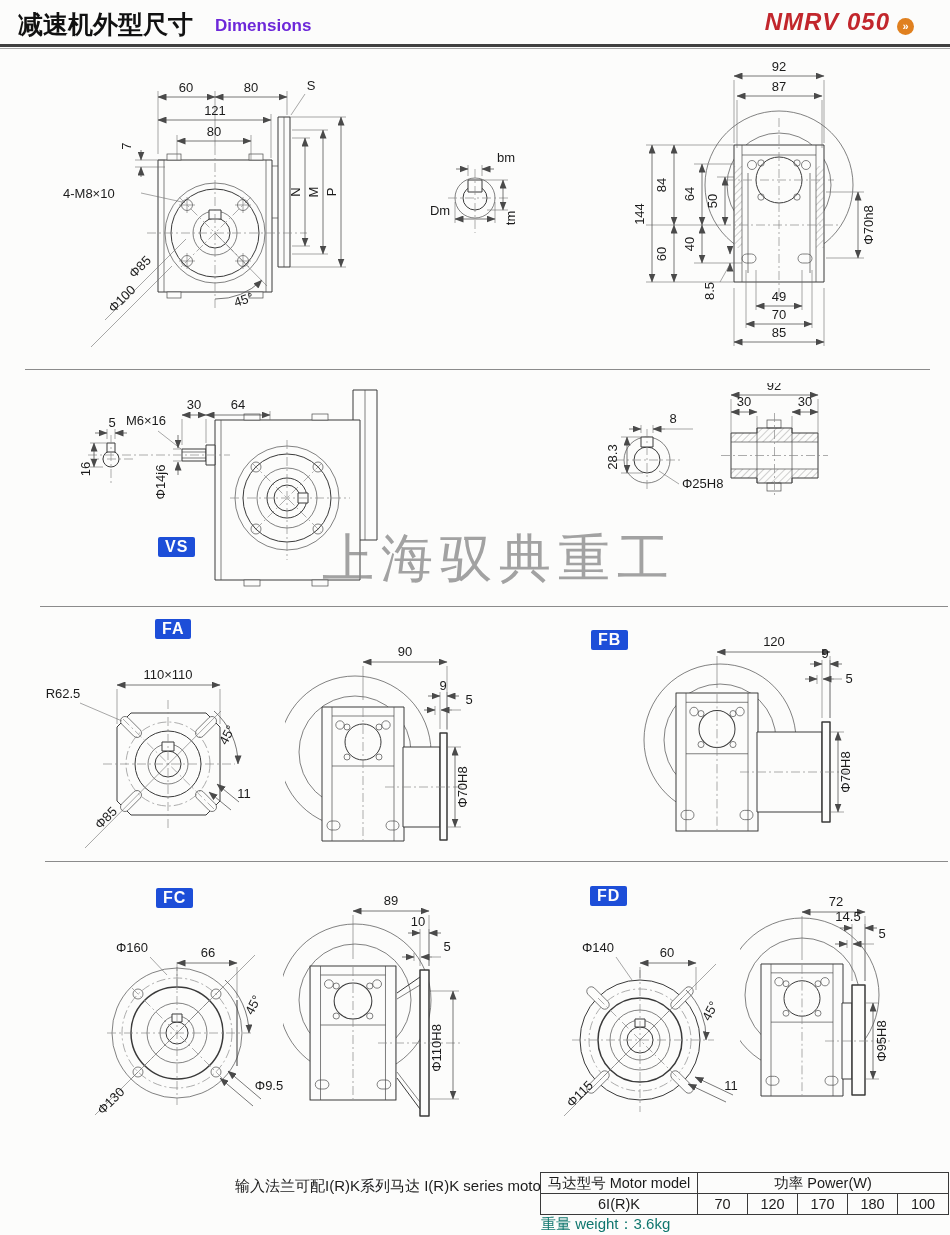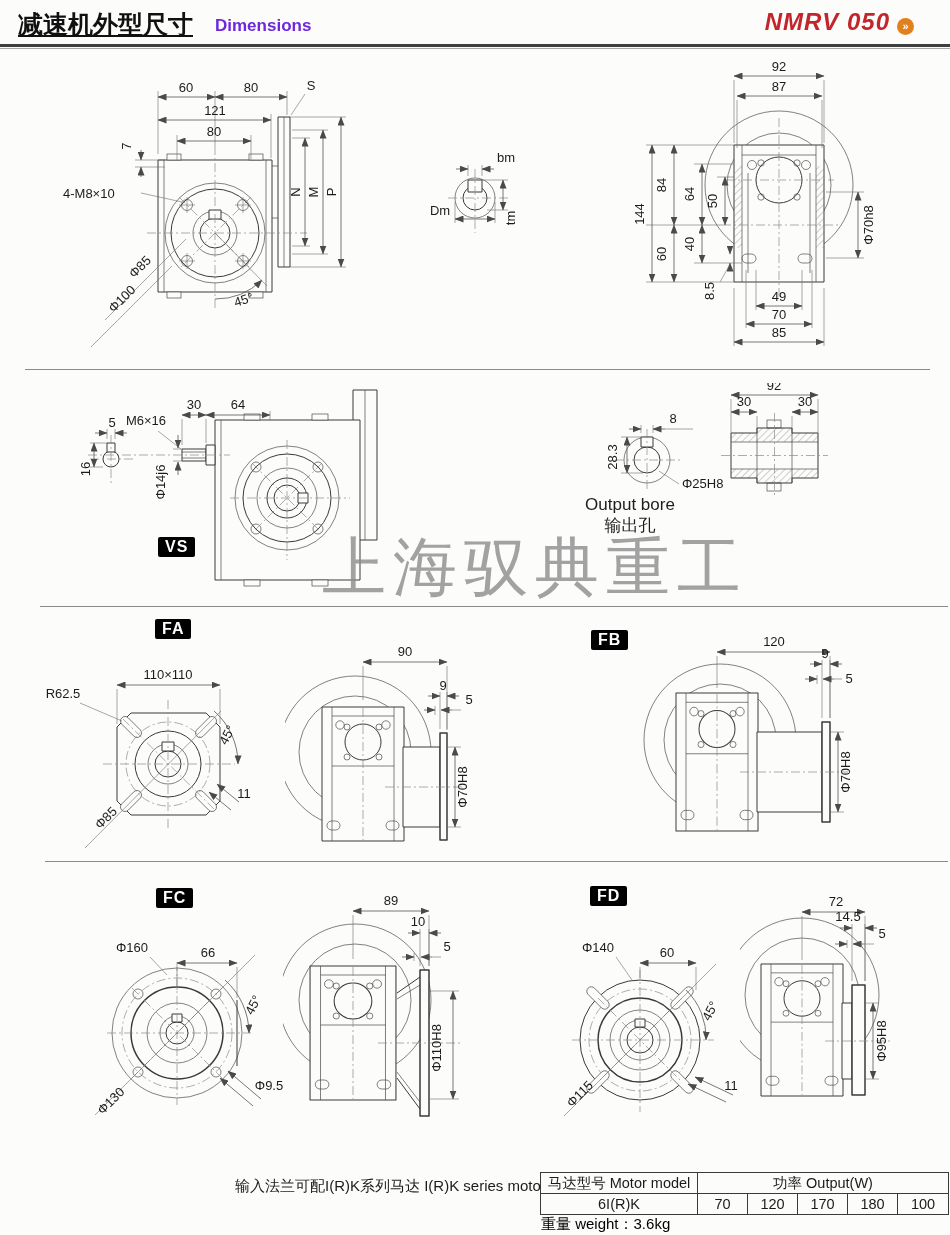--- a/index.html
+++ b/index.html
@@ -1,38 +1,38 @@
 <!DOCTYPE html>
 <html><head>
 <meta charset="utf-8">
 <style>
   html,body{margin:0;padding:0;background:#e8e8e8;}
   #page{position:relative;width:950px;height:1235px;background:#fcfcfb;overflow:hidden;
         font-family:"Liberation Sans","DejaVu Sans",sans-serif;color:#1b1b1b;}
   .abs{position:absolute;}
   
-  #hdr-cn{position:absolute;left:18px;top:8px;font-size:25px;font-weight:bold;color:#111;text-decoration:underline;}
+  #hdr-cn{position:absolute;left:18px;top:8px;font-size:25px;font-weight:bold;color:#111;}
   #hdr-en{position:absolute;left:215px;top:16px;font-size:17px;font-weight:600;color:#6d28d9;}
   #hdr-model{position:absolute;right:60px;top:8px;font-size:24px;font-weight:700;font-style:italic;
              color:#c2262c;letter-spacing:1px;}
   #hdr-chev{position:absolute;right:36px;top:18px;width:17px;height:17px;border-radius:50%;
             background:#e0801f;color:#fff;font-size:11px;font-weight:bold;text-align:center;
             line-height:16px;}
   .rule1{position:absolute;left:0;top:44px;width:950px;height:2.5px;background:#3f3f3f;}
   .rule2{position:absolute;left:0;top:48px;width:950px;height:1px;background:#a9a9a9;}
   .divider{position:absolute;height:1px;background:#8b8b8b;}
   
-  .vlabel{position:absolute;background:#000000;color:#fdfdfd;font-weight:bold;font-size:16px;
+  .vlabel{position:absolute;background:#1d4ed8;color:#fdfdfd;font-weight:bold;font-size:16px;
           padding:1px 7px;border-radius:2px;letter-spacing:1px;z-index:20;}
   .caption{position:absolute;text-align:center;font-size:17px;color:#1d1d1d;line-height:1.25;z-index:5;}
-  #watermark{position:absolute;left:322px;top:524px;font-size:64px;font-weight:500;color:#8c8c8c;
+  #watermark{position:absolute;left:322px;top:524px;font-size:52px;font-weight:500;color:#8c8c8c;
              opacity:.8;letter-spacing:7px;white-space:nowrap;z-index:50;pointer-events:none;}
   
   #note{position:absolute;left:235px;top:1174px;font-size:15px;line-height:1.55;color:#1c1c1c;}
-  #weight{position:absolute;left:541px;top:1215px;font-size:15px;color:#000000;}
+  #weight{position:absolute;left:541px;top:1215px;font-size:15px;color:#0f766e;}
   #mtable{position:absolute;left:540px;top:1172px;border-collapse:collapse;table-layout:fixed;}
   #mtable td{border:1px solid #3a3a3a;font-size:14.5px;text-align:center;height:20px;padding:0 2px;
              background:#fcfcfb;}
   
   .o{fill:none;stroke:#3a3a3a;stroke-width:1.5;stroke-linejoin:round;}
   .m{fill:none;stroke:#3a3a3a;stroke-width:1;stroke-linejoin:round;}
   .t{fill:none;stroke:#4c4c4c;stroke-width:.7;}
   .d{fill:none;stroke:#555;stroke-width:.8;}
   .x{fill:none;stroke:#6d6d6d;stroke-width:.6;}
   .c{fill:none;stroke:#8a8a8a;stroke-width:.7;stroke-dasharray:9 3 2 3;}
@@ -283,24 +283,20 @@
     <line x1="74" y1="36" x2="86" y2="36" class="d" marker-end="url(#ae)"></line>
     <line x1="110" y1="36" x2="98" y2="36" class="d" marker-end="url(#ae)"></line>
     <line x1="110" y1="36" x2="138" y2="36" class="x"></line>
     <text x="118" y="30" class="dt">8</text>
     <path d="M86,44 H66 M88,80 H66" class="x"></path>
     <line x1="72" y1="44" x2="72" y2="80" class="d" marker-start="url(#as)" marker-end="url(#ae)"></line>
     <text x="62" y="64" class="dt" transform="rotate(-90 62 64)">28.3</text>
     <path d="M104,78 L124,91" class="x"></path>
     <text x="127" y="95" class="dt ts">Φ25H8</text>
   </svg>
-  <div class="caption" style="left:565px;top:494px;width:130px">
-    <div>Output bore</div>
-    <div>输出孔</div>
-  </div>
 
   <svg class="abs" style="left:715px;top:383px" width="235" height="120">
     <rect x="16" y="50" width="26" height="9" fill="url(#ht)" stroke="none"></rect>
     <rect x="16" y="86" width="26" height="9" fill="url(#ht)" stroke="none"></rect>
     <rect x="77" y="50" width="26" height="9" fill="url(#ht)" stroke="none"></rect>
     <rect x="77" y="86" width="26" height="9" fill="url(#ht)" stroke="none"></rect>
     <rect x="42" y="45" width="35" height="14" fill="url(#ht)" stroke="none"></rect>
     <rect x="42" y="86" width="35" height="14" fill="url(#ht)" stroke="none"></rect>
     <rect x="52" y="37" width="14" height="8" fill="url(#ht)" class="t"></rect>
     <rect x="52" y="100" width="14" height="8" fill="url(#ht)" class="t"></rect>
@@ -510,21 +506,21 @@
   </svg>
 
   <div id="note">
     <div>输入法兰可配I(R)K系列马达  I(R)K series motors</div>
   </div>
 
   <table id="mtable">
     <tbody>
         <tr>
       <td style="width:152px">马达型号 Motor model</td>
-      <td colspan="5" style="width:226px">功率 Output(W)</td>
+      <td colspan="5" style="width:226px">功率 Power(W)</td>
     </tr>
     <tr>
       <td>6I(R)K</td>
       <td style="width:45px">70</td>
       <td style="width:45px">120</td>
       <td style="width:45px">170</td>
       <td style="width:45px">180</td>
       <td style="width:46px">100</td>
     </tr>
   </tbody>

